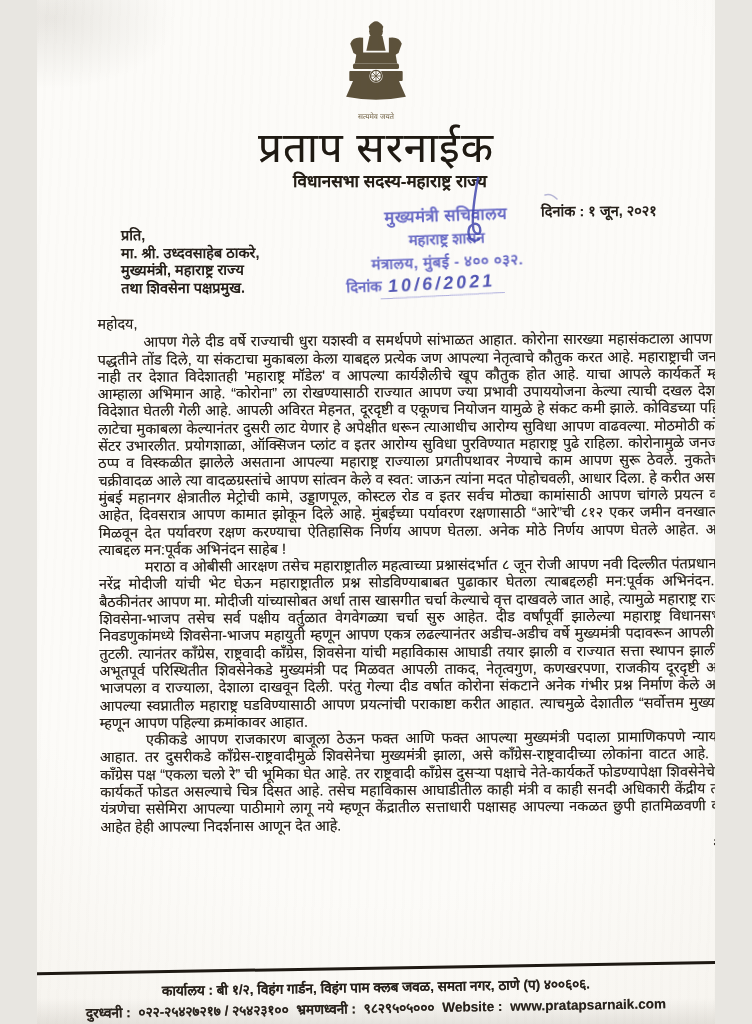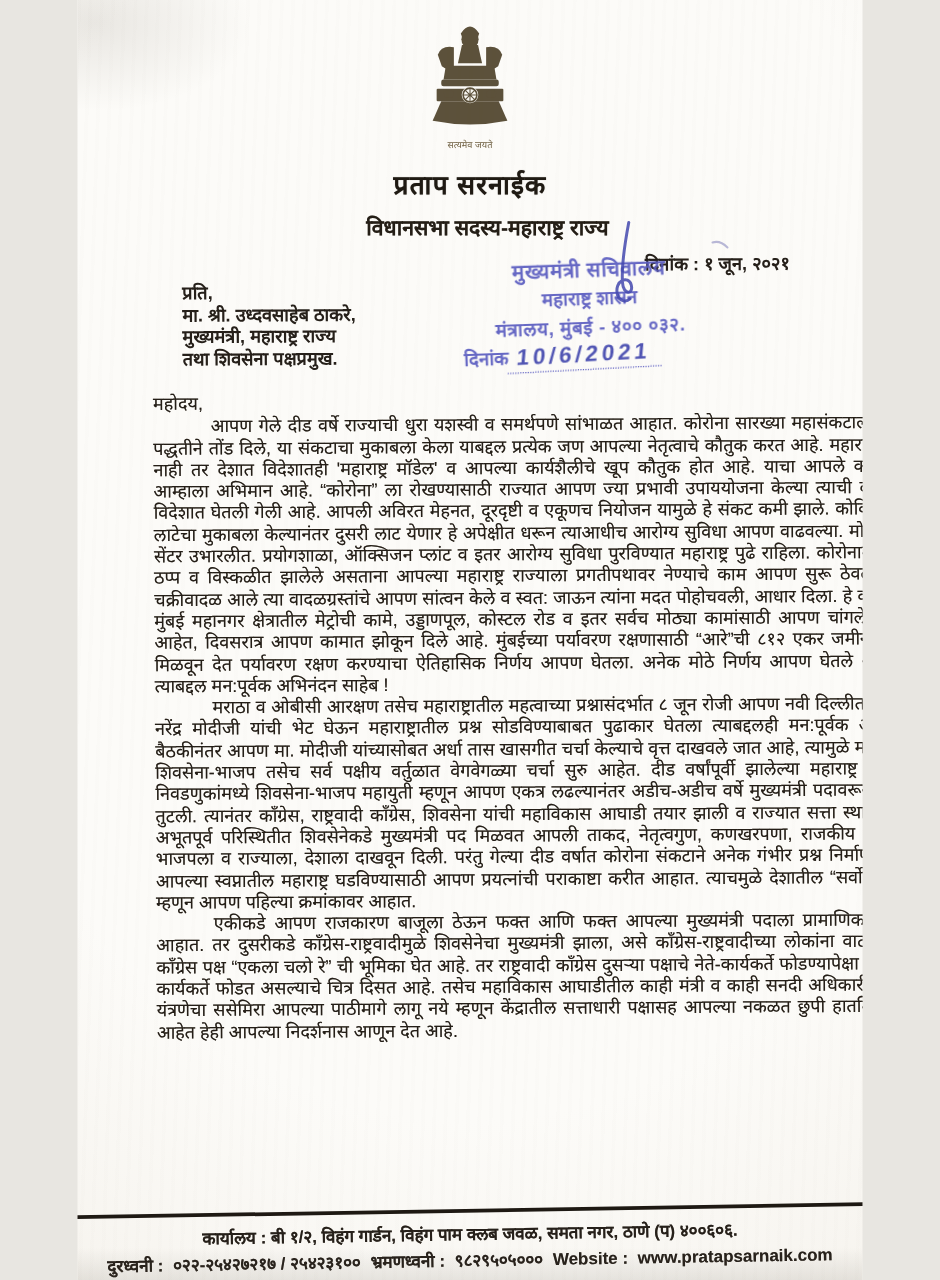--- a/index.html
+++ b/index.html
@@ -1,33 +1,33 @@
 <!DOCTYPE html>
 <html lang="mr"><head>
 <meta charset="utf-8">
 <style>
   html,body{margin:0;padding:0;background:#e8e6e1;}
   .page{
-    position:relative;width:628px;height:1024px;margin:0 auto;overflow:hidden;
+    position:relative;width:678px;height:1024px;margin:0 auto;overflow:hidden;
     background:
       radial-gradient(ellipse 120% 90% at 50% 38%, #fcfbf8 55%, #f5f2ec 88%, #edeae2 100%);
     font-family:"Liberation Sans","DejaVu Sans",sans-serif;
     color:#26201a;
   }
   .scan-smudge-tl{position:absolute;top:0;left:0;width:140px;height:90px;
     background:radial-gradient(ellipse at 10% 20%, rgba(120,110,95,.14), transparent 70%);}
   .scan-smudge-br{position:absolute;bottom:0;left:0;width:100%;height:26px;
     background:linear-gradient(180deg, transparent, rgba(90,82,70,.12));}
   .scan-grain{position:absolute;inset:0;pointer-events:none;opacity:.35;
     background:repeating-linear-gradient(92deg, rgba(110,100,85,.03) 0 3px, transparent 3px 9px);}
 
   
   .letterhead{position:absolute;top:18px;left:0;width:100%;text-align:center;}
   .emblem{display:inline-block;filter:blur(.3px);opacity:.88;}
-  .lh-name{margin:4px 0 0;font-size:21px;line-height:36px;font-weight:700;color:#1f1a13;
+  .lh-name{margin:4px 0 0;font-size:42px;line-height:36px;font-weight:400;color:#1f1a13;
     letter-spacing:1px;text-shadow:0 0 .6px rgba(35,28,18,.55);}
   .lh-desig{margin-top:3px;font-size:17px;font-weight:700;color:#241e16;
     text-shadow:0 0 .4px rgba(35,28,18,.45);padding-left:28px;}
 
   
   .date-top{position:absolute;top:200px;right:58px;font-size:14.5px;font-weight:700;
     transform:rotate(-.4deg);text-align:center;}
   .recipient{position:absolute;top:227px;left:84px;font-size:14.5px;line-height:17.6px;
     font-weight:700;transform:rotate(-.3deg);}
 

